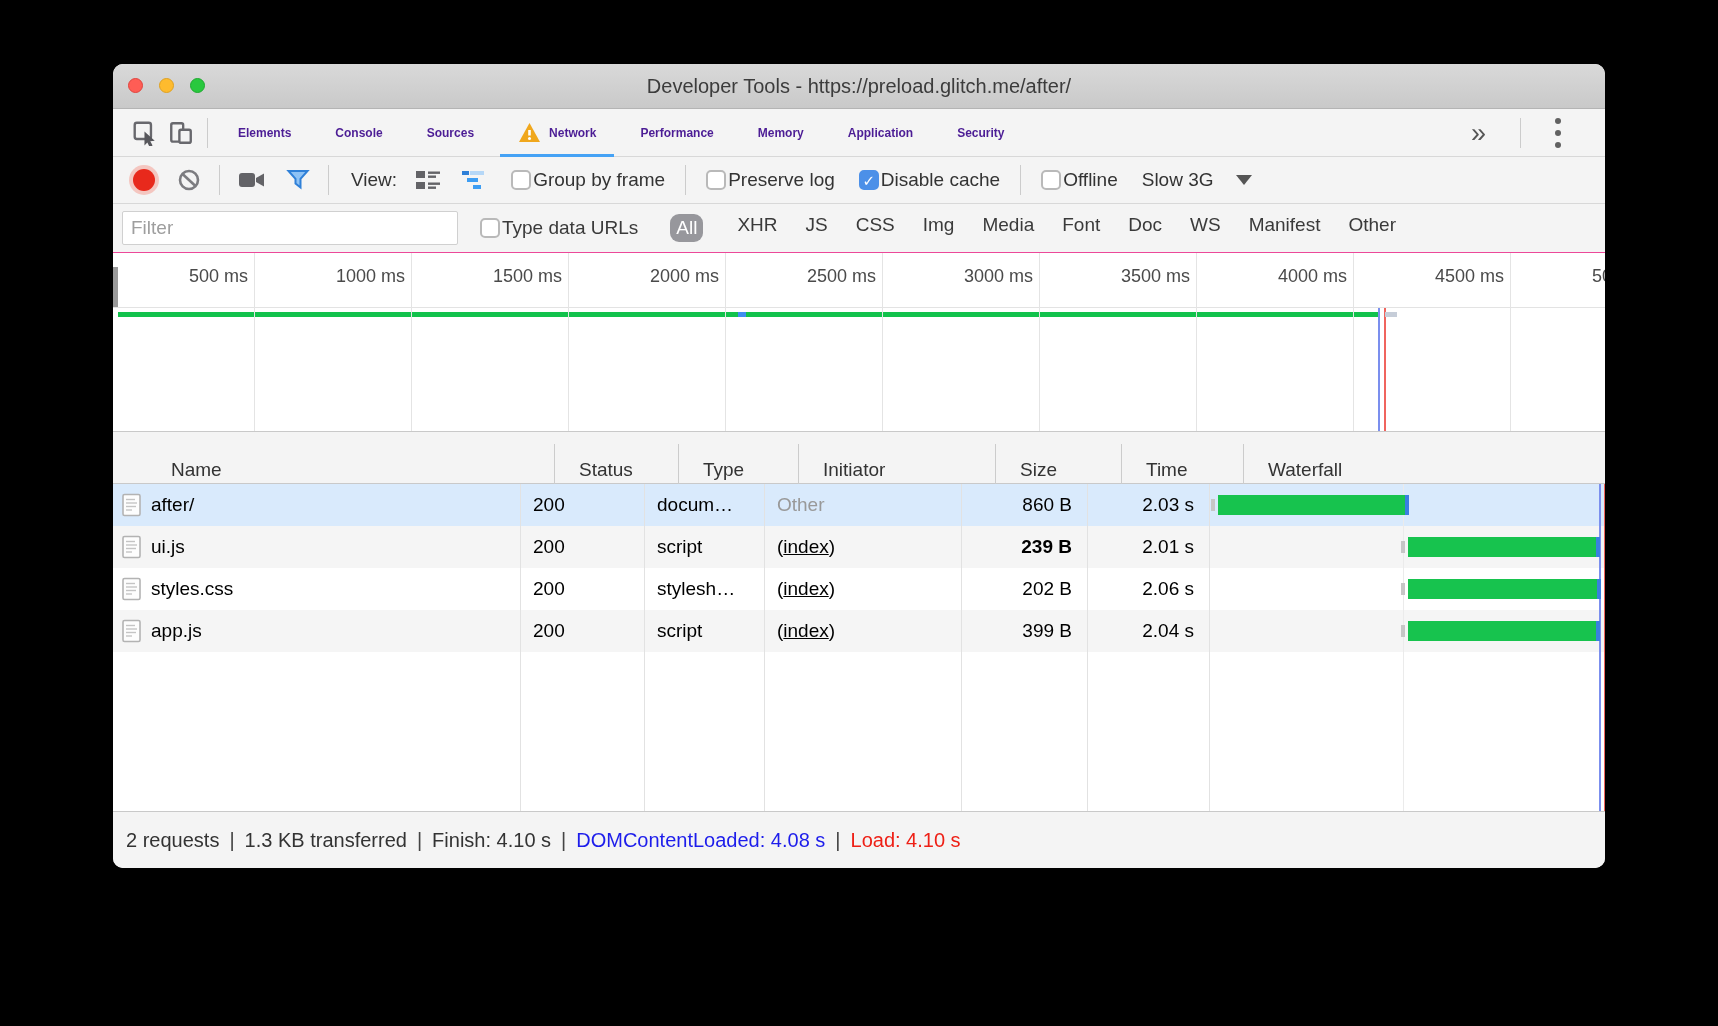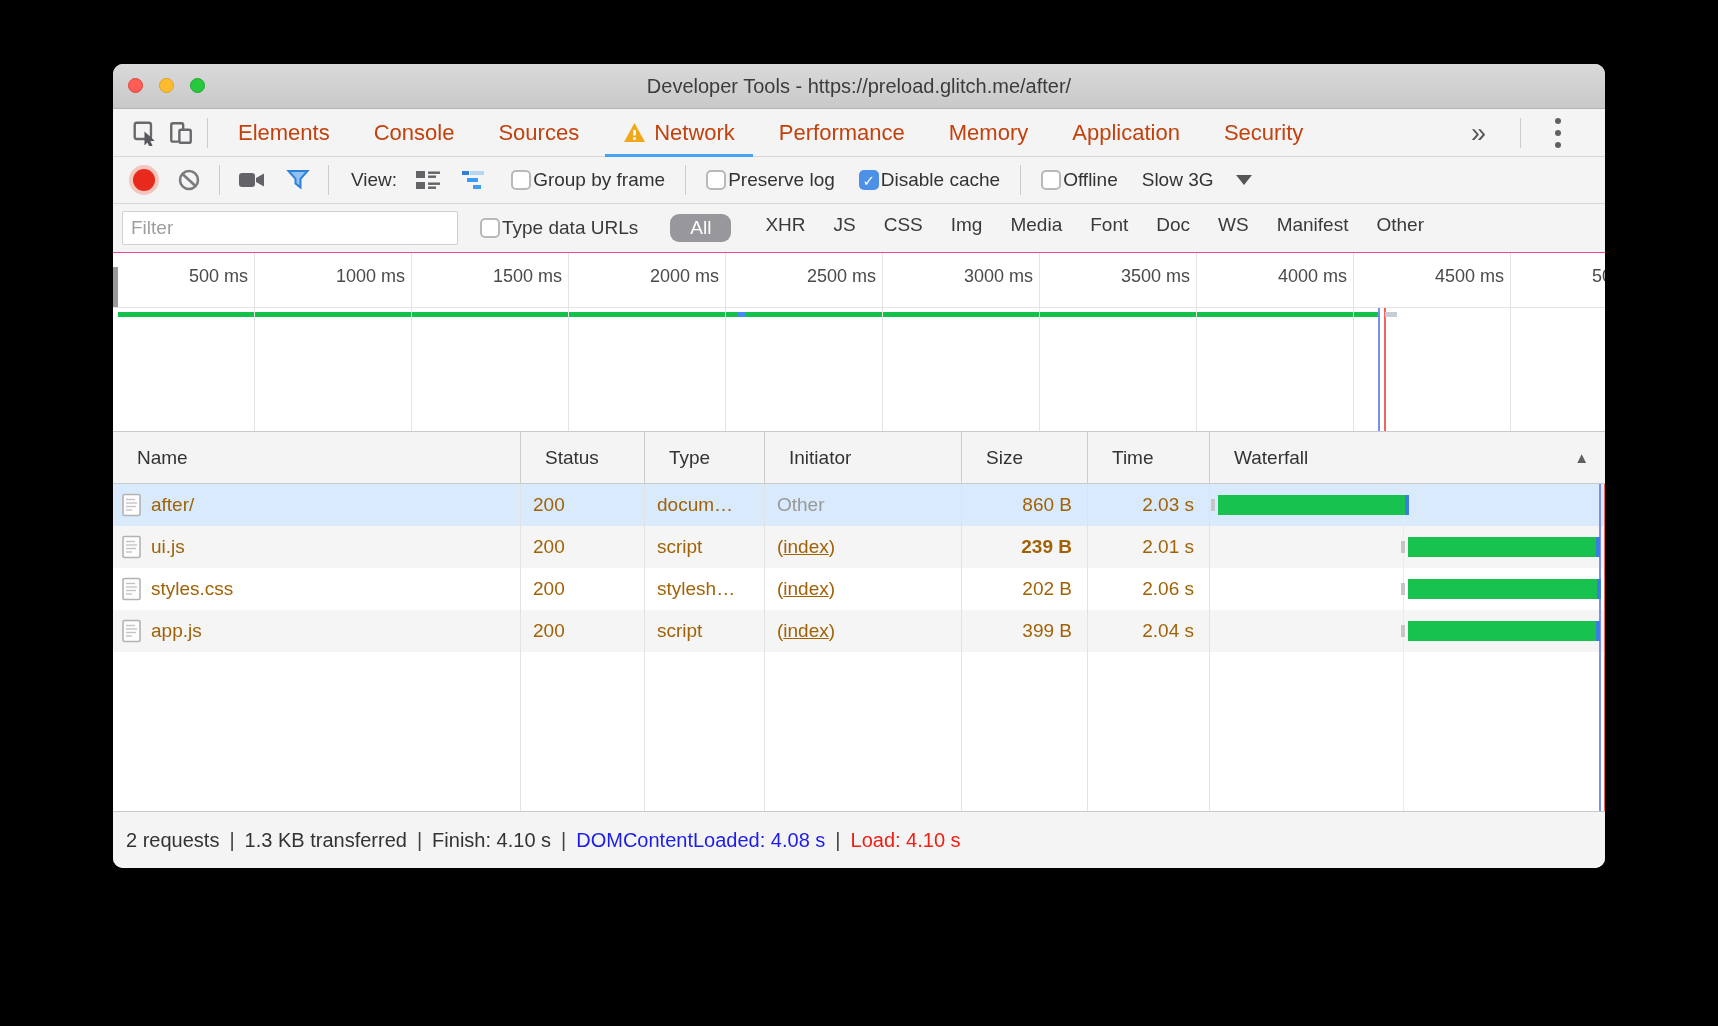--- a/index.html
+++ b/index.html
@@ -14,22 +14,22 @@
   .lights{position:absolute;left:15px;top:14px;display:flex;gap:16px;}
   .light{width:15px;height:15px;border-radius:50%;}
   .light.red{background:#ff5d55;border:1px solid #e0443e;box-sizing:border-box;}
   .light.yellow{background:#febb2e;border:1px solid #dea123;box-sizing:border-box;}
   .light.green{background:#28c83e;border:1px solid #1eaa2f;box-sizing:border-box;}
   
   .tabbar{height:48px;background:#f4f4f4;border-bottom:1px solid #d8d8d8;display:flex;align-items:center;
           padding-left:14px;box-sizing:border-box;}
   .icon-btn{display:flex;align-items:center;justify-content:center;width:36px;height:36px;flex:none;}
   .vsep{width:1px;height:30px;background:#ccc;margin:0 8px;flex:none;}
-  .tab{display:flex;align-items:center;gap:8px;padding:0 22px;height:48px;font-size:22px;color:#c2410c;
-       position:relative;cursor:default;}
+  .tab{display:flex;align-items:center;gap:8px;padding:0 22px;height:48px;font-size:12px;color:#4c1d95;
+       position:relative;cursor:default;font-weight:bold;}
   .tab.active::after{content:"";position:absolute;left:4px;right:4px;bottom:0;height:3px;background:#45a2f5;}
   .tab-right{margin-left:auto;display:flex;align-items:center;padding-right:18px;}
   .chevrons{font-size:27px;color:#555;padding:0 26px;line-height:44px;}
   .kebab{display:flex;flex-direction:column;gap:6px;padding:0 26px;}
   .kebab i{width:6px;height:6px;border-radius:50%;background:#616161;}
   
   .toolbar{height:47px;background:#f4f4f4;border-bottom:1px solid #d8d8d8;display:flex;align-items:center;
            padding-left:16px;box-sizing:border-box;font-size:19px;color:#333;}
   .record-dot{width:22px;height:22px;border-radius:50%;background:#e8291c;
               box-shadow:0 0 0 4px rgba(244,160,150,.55);margin:0 12px 0 4px;flex:none;}
@@ -41,47 +41,47 @@
   .cb.checked{background:#4c90e8;border-color:#4c90e8;}
   .cb.checked::after{content:"✓";color:#fff;font-size:15px;font-weight:bold;line-height:1;}
   .caret-down{width:0;height:0;border-left:8px solid transparent;border-right:8px solid transparent;
               border-top:10px solid #555;margin-left:20px;}
   
   .filterbar{height:49px;background:#f4f4f4;border-bottom:1px solid #ec4899;display:flex;align-items:center;
              padding-left:9px;box-sizing:border-box;font-size:19px;color:#3a3a3a;}
   .filter-input{width:318px;height:32px;border:1px solid #d0d0d0;border-radius:2px;background:#fff;
                 font-size:19px;padding:0 8px;outline:none;color:#333;font-family:inherit;}
   .filter-input::placeholder{color:#9e9e9e;}
-  .pill{background:#97979c;color:#fff;border-radius:9px;padding:3px 20px;margin:0 6px;font-size:19px;}
+  .pill{background:#97979c;color:#fff;border-radius:9px;padding:3px 6px;margin:0 6px;font-size:19px;}
   .chips{display:flex;gap:28px;margin-left:14px;}
   .chip{cursor:default;}
   
   .overview{position:relative;height:178px;background:#fff;border-bottom:1px solid #c9c9c9;}
   .ruler-sep{position:absolute;left:0;right:0;top:54px;height:1px;background:#e3e3e3;}
   .gridline{position:absolute;top:0;bottom:0;width:1px;background:#e4e4e4;}
   .tick-label{position:absolute;top:13px;width:200px;text-align:right;font-size:18px;color:#4a4a4a;}
   .scrubber{position:absolute;left:0;top:14px;width:5px;height:40px;background:#9a9a9a;}
   .ov-green{position:absolute;left:5px;top:59px;height:5px;width:1260px;background:#12c24c;}
   .ov-blue-seg{position:absolute;left:625px;top:59px;height:5px;width:8px;background:#3f8ef0;}
   .ov-gray-seg{position:absolute;left:1272px;top:59px;height:5px;width:12px;background:#c6cdd8;}
   .ov-dcl{position:absolute;left:1265px;top:55px;bottom:0;width:2px;background:#7b8fee;}
   .ov-load{position:absolute;left:1271px;top:55px;bottom:0;width:2px;background:#f0645e;}
   
   .thead{position:relative;height:52px;background:#f4f4f4;border-bottom:1px solid #c9c9c9;box-sizing:border-box;}
-  .th{position:absolute;top:0;height:52px;line-height:52px;font-size:19px;color:#333;padding-left:24px;
-      box-sizing:border-box;border-right:1px solid #ccc;overflow:hidden;white-space:nowrap;}
+  .th{position:absolute;top:12px;height:52px;line-height:52px;font-size:19px;color:#333;padding-left:24px;
+      box-sizing:border-box;border-right:1px solid #ccc;overflow:hidden;white-space:nowrap;margin-left:34px;}
   .th:last-child{border-right:none;}
   .sort-arrow{position:absolute;right:16px;top:0;font-size:15px;color:#5f5f5f;}
   .tbody{position:relative;height:327px;background:#fff;}
   .col-dividers{position:absolute;inset:0;pointer-events:none;z-index:3;}
   .col-div{position:absolute;top:0;bottom:0;width:1px;background:#e2e2e2;}
   .row{position:absolute;left:0;width:100%;height:42px;}
   .row.sel{background:#d9eafc;}
   .row.zebra{background:#f5f5f5;}
-  .cell{position:absolute;top:0;height:42px;line-height:42px;font-size:19px;color:#a16207;
+  .cell{position:absolute;top:0;height:42px;line-height:42px;font-size:19px;color:#000000;
         padding-left:12px;box-sizing:border-box;white-space:nowrap;overflow:hidden;}
   .cell.right{text-align:right;padding-right:16px;padding-left:0;}
   .cell.name{display:flex;align-items:center;gap:10px;padding-left:9px;}
   .init-other{color:#999;}
   .init-link u{text-decoration:underline;}
   .wf-gridline{position:absolute;top:0;bottom:0;width:1px;background:#ebebeb;z-index:1;}
   .wf-dcl{position:absolute;top:0;bottom:0;width:2px;background:#7b8fee;z-index:2;}
   .wf-load{position:absolute;top:0;bottom:0;width:2px;background:#f0645e;z-index:2;}
   .bar{position:absolute;top:11px;height:20px;background:#17c34e;z-index:4;}
   .bar::after{content:"";position:absolute;right:0;top:0;bottom:0;width:4px;background:#3a7fe0;}

